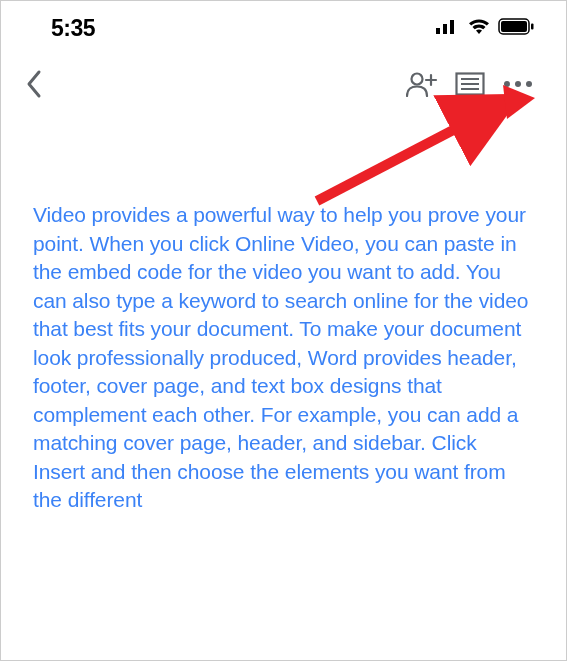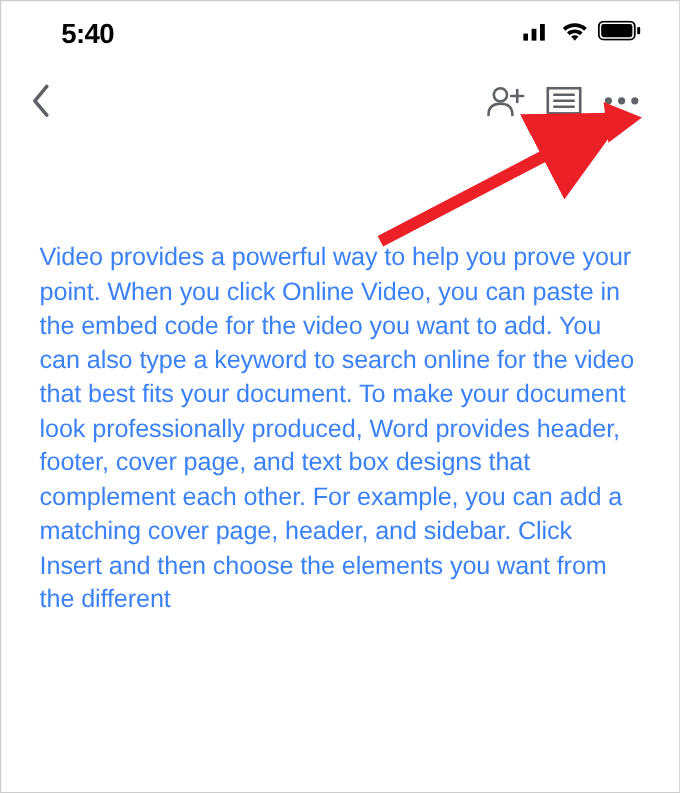--- a/index.html
+++ b/index.html
@@ -73,21 +73,21 @@
       position: absolute;
       top: 70px;
       left: 306px;
       pointer-events: none;
     }
   </style>
 </head>
 <body>
 
 <div class="status-bar">
-  <div class="status-time">5:40</div>
+  <div class="status-time">5:35</div>
   <div class="status-right">
     <span>
       <svg width="24" height="16" viewBox="0 0 24 16">
         <rect x="0" y="10" width="4" height="6" fill="#000"></rect>
         <rect x="7" y="6" width="4" height="10" fill="#000"></rect>
         <rect x="14" y="2" width="4" height="14" fill="#000"></rect>
       </svg>
     </span>
     <span>
       <svg width="24" height="18" viewBox="0 0 24 18">

